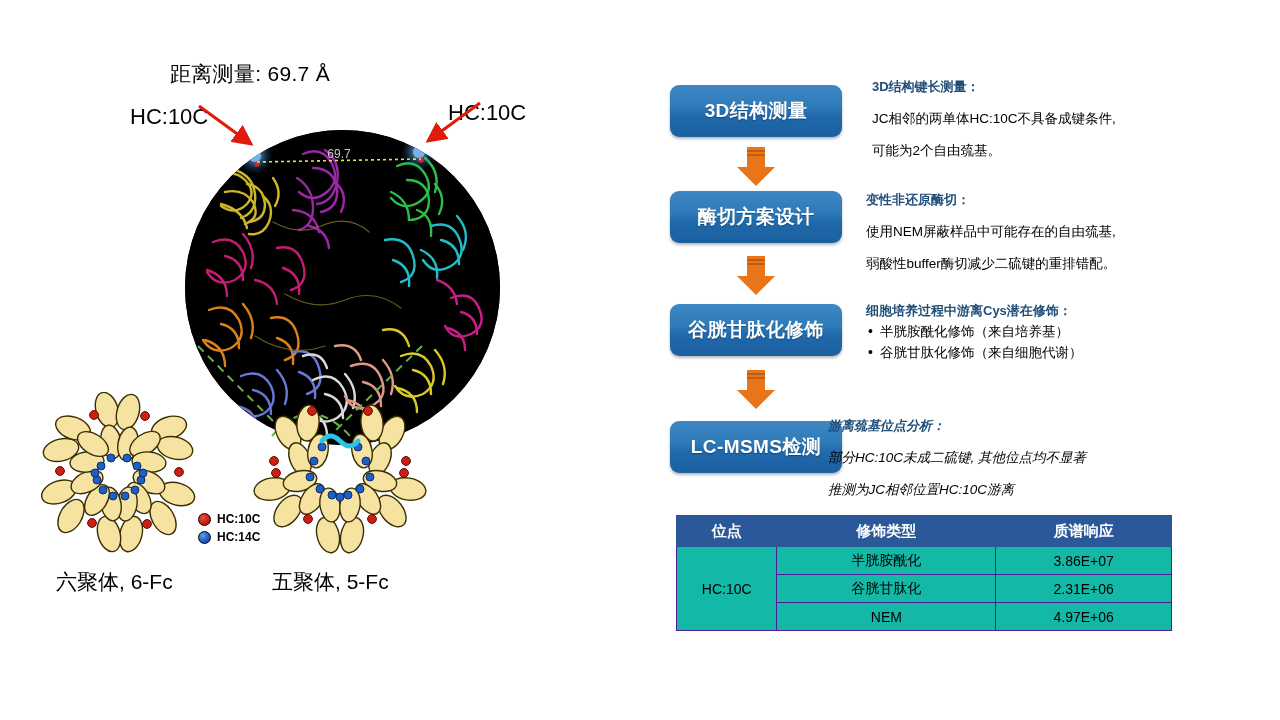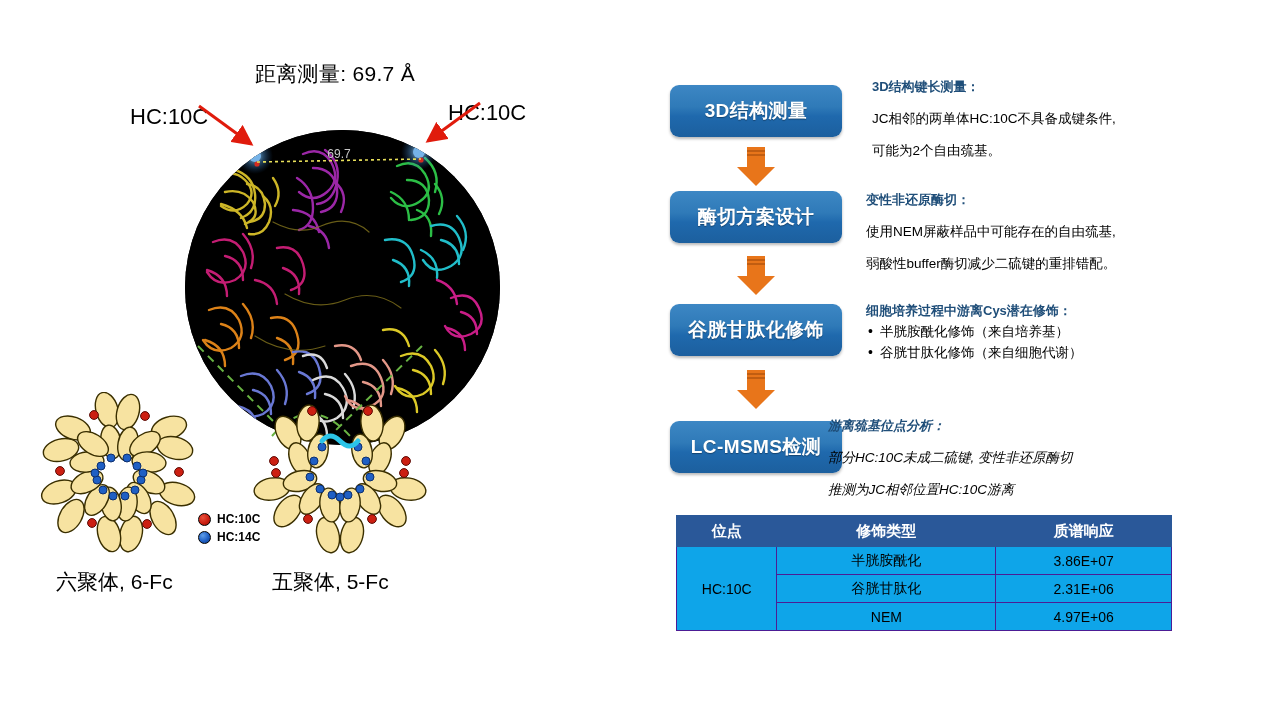--- a/index.html
+++ b/index.html
@@ -10,21 +10,21 @@
     overflow:hidden;
     position:relative;
   }
   .abs{position:absolute;}
 
   
   #left-panel{left:0;top:0;width:640px;height:720px;}
 
   #distance-title{
     left:170px;top:60px;width:330px;
-    text-align:center;
+    text-align:left;
     font-size:21px;color:#000;
     letter-spacing:.3px;
     white-space:nowrap;
   }
 
   #hc-label-left{
     left:130px;top:104px;
     font-size:22px;color:#000;white-space:nowrap;
   }
   #hc-label-right{
@@ -103,21 +103,21 @@
   #annot-0{left:872px;top:78px;}
   #annot-1{left:866px;top:191px;}
   #annot-2{left:866px;top:302px;}
   #annot-3{left:828px;top:417px;font-style:italic;}
 
   
   #result-table{
     left:676px;top:515px;width:496px;
     border-collapse:collapse;
     border:1px solid #808080;
-    background:#0ea5e9;
+    background:#14b8a6;
   }
   #result-table td,#result-table th{
     border:1px solid #4c1d95;
     font-size:14px;color:#000;
     text-align:center;
     padding:0;
     height:27px;
   }
   #result-table thead th{
     background:#2A5899;
@@ -466,21 +466,21 @@
 </div>
 
 <div class="abs annot" id="annot-2">
   <div class="annot-head">细胞培养过程中游离Cys潜在修饰：</div>
   <div class="annot-bullet">半胱胺酰化修饰（来自培养基）</div>
   <div class="annot-bullet">谷胱甘肽化修饰（来自细胞代谢）</div>
 </div>
 
 <div class="abs annot" id="annot-3">
   <div class="annot-head">游离巯基位点分析：</div>
-  <div class="annot-line">部分HC:10C未成二硫键,  变性非还原酶切</div>
+  <div class="annot-line">部分HC:10C未成二硫键,  其他位点均不显著</div>
   <div class="annot-line">推测为JC相邻位置HC:10C游离</div>
 </div>
 
 <table class="abs" id="result-table">
   <thead>
     <tr>
       <th class="col-site">位点</th>
       <th class="col-type">修饰类型</th>
       <th class="col-resp">质谱响应</th>
     </tr>

